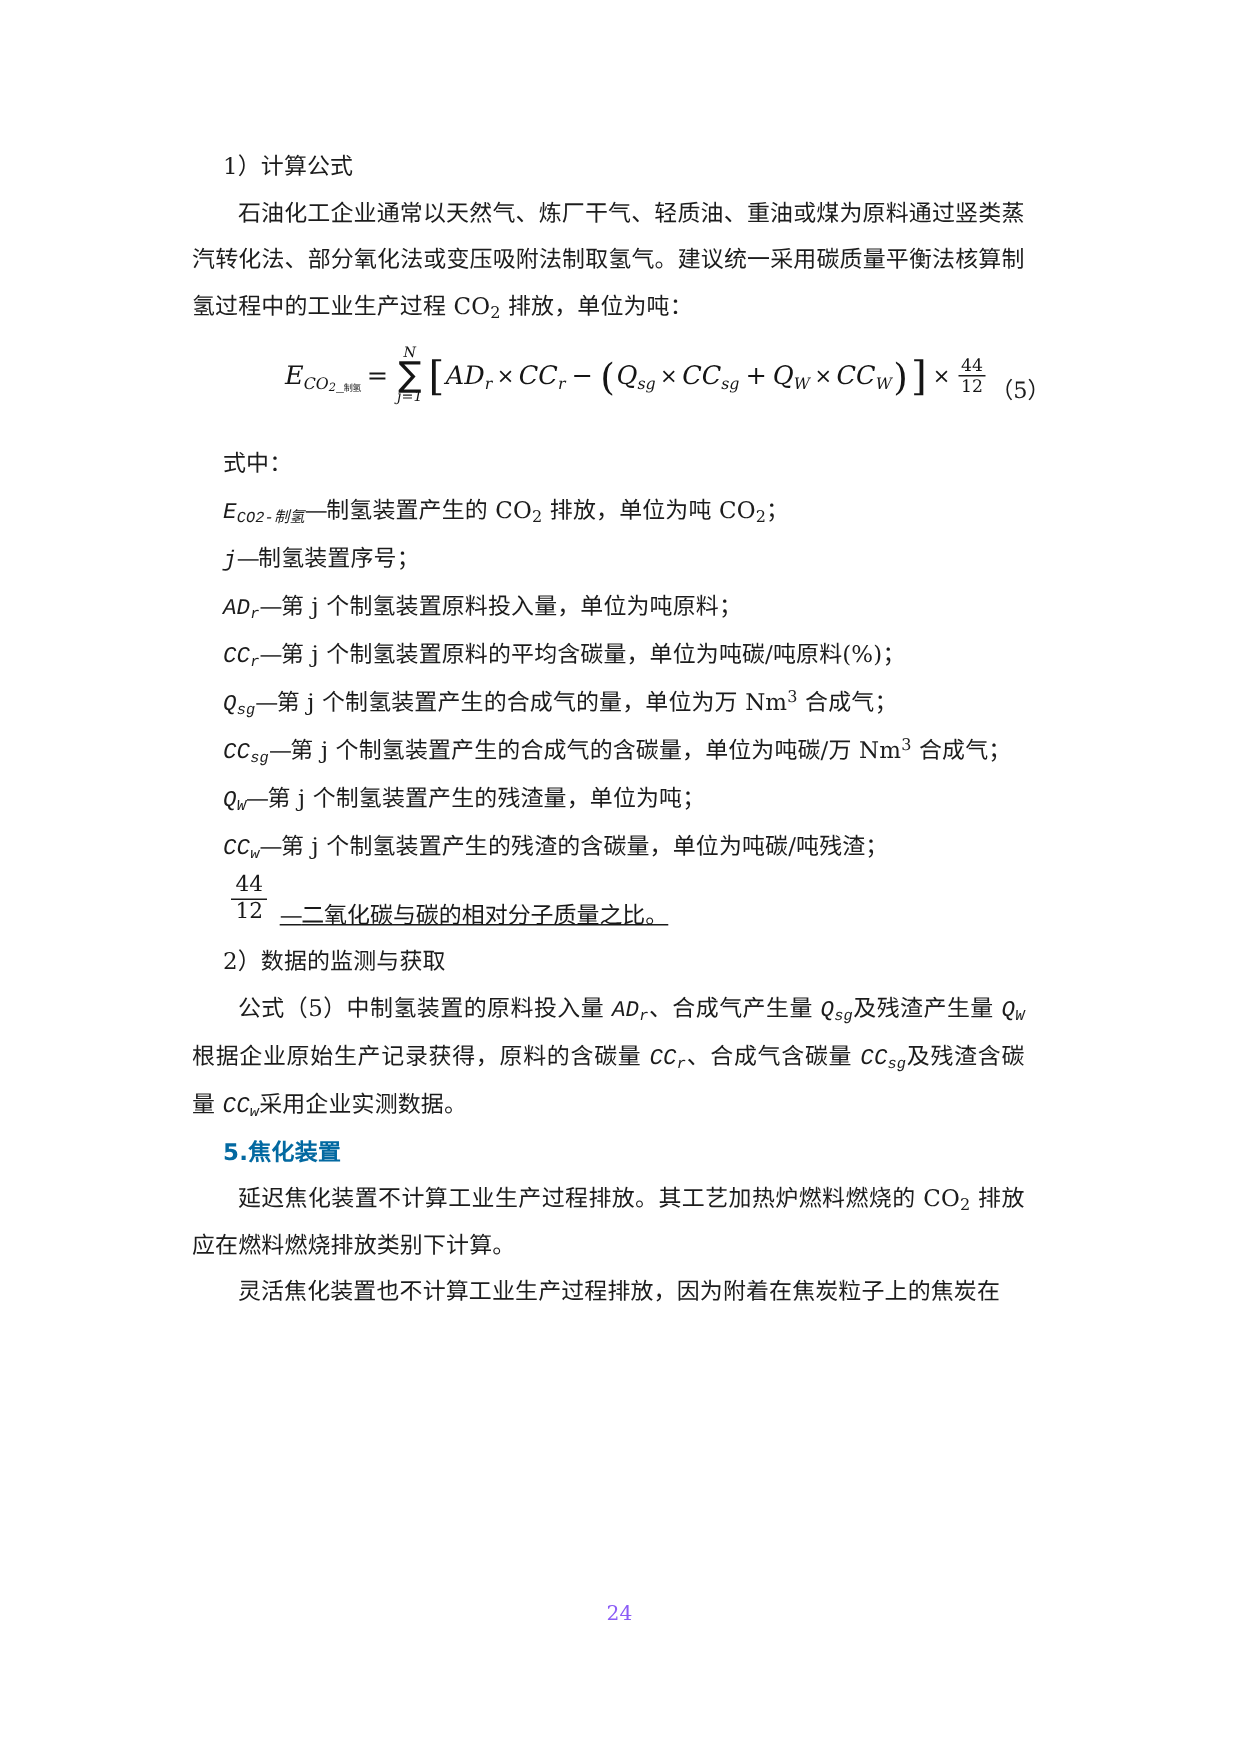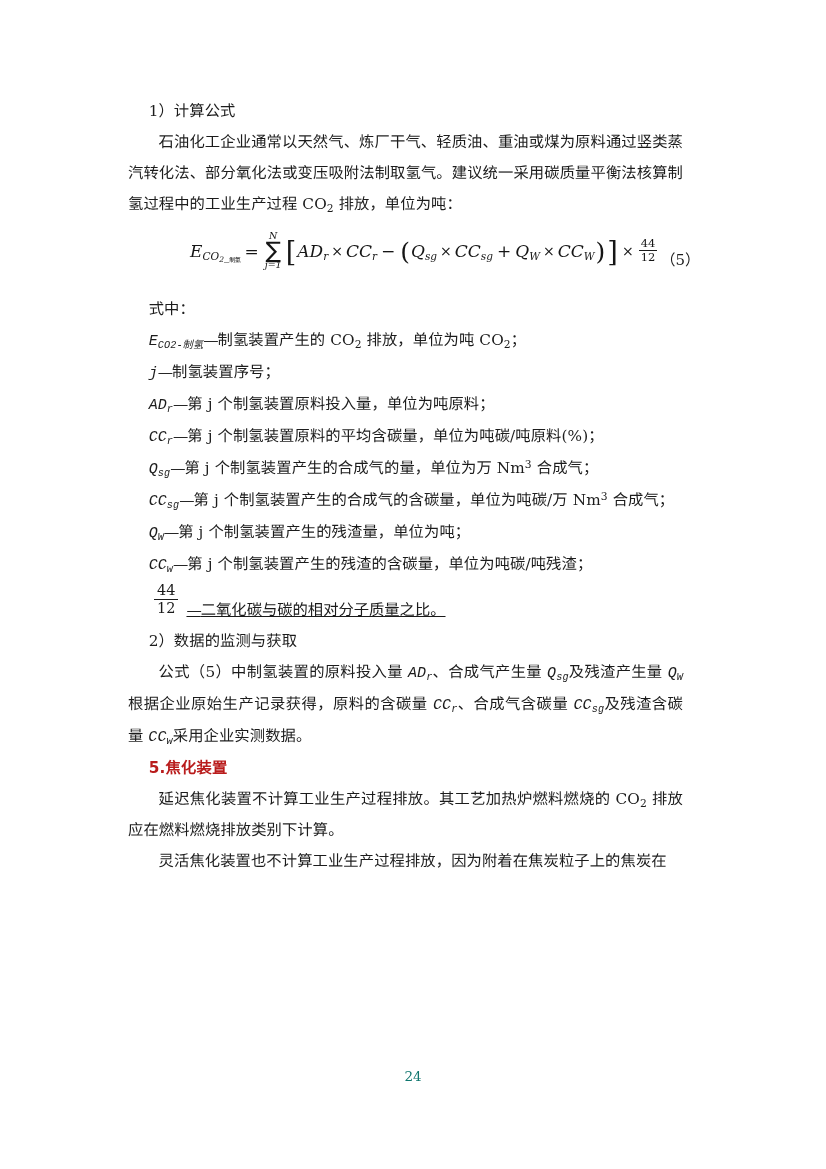--- a/index.html
+++ b/index.html
@@ -42,21 +42,21 @@
   }
   .indent-small {
     text-indent: 1.35em;
   }
   .heading {
     font-size: 15.3px;
     line-height: 31px;
     font-weight: bold;
     text-indent: 1.35em;
     margin: 0;
-    color: #b91c1c;
+    color: #0369a1;
     font-family: "DejaVu Sans", "Liberation Sans", sans-serif;
     letter-spacing: 0.2px;
   }
   
   .var {
     font-family: Liberation Mono, monospace;
     font-style: italic;
     font-size: 15px;
   }
   .var sub {
@@ -225,21 +225,21 @@
     text-decoration: underline;
   }
   
   .page-number {
     position: absolute;
     left: 0;
     right: 0;
     top: 1068px;
     text-align: center;
     font-size: 13.5px;
-    color: #0f766e;
+    color: #8b5cf6;
     font-family: "DejaVu Serif", "Liberation Serif", serif;
   }
   .dash { letter-spacing: -1px; }
 </style>
 </head>
 <body>
 
 <div class="page">
   <div class="content">
 

